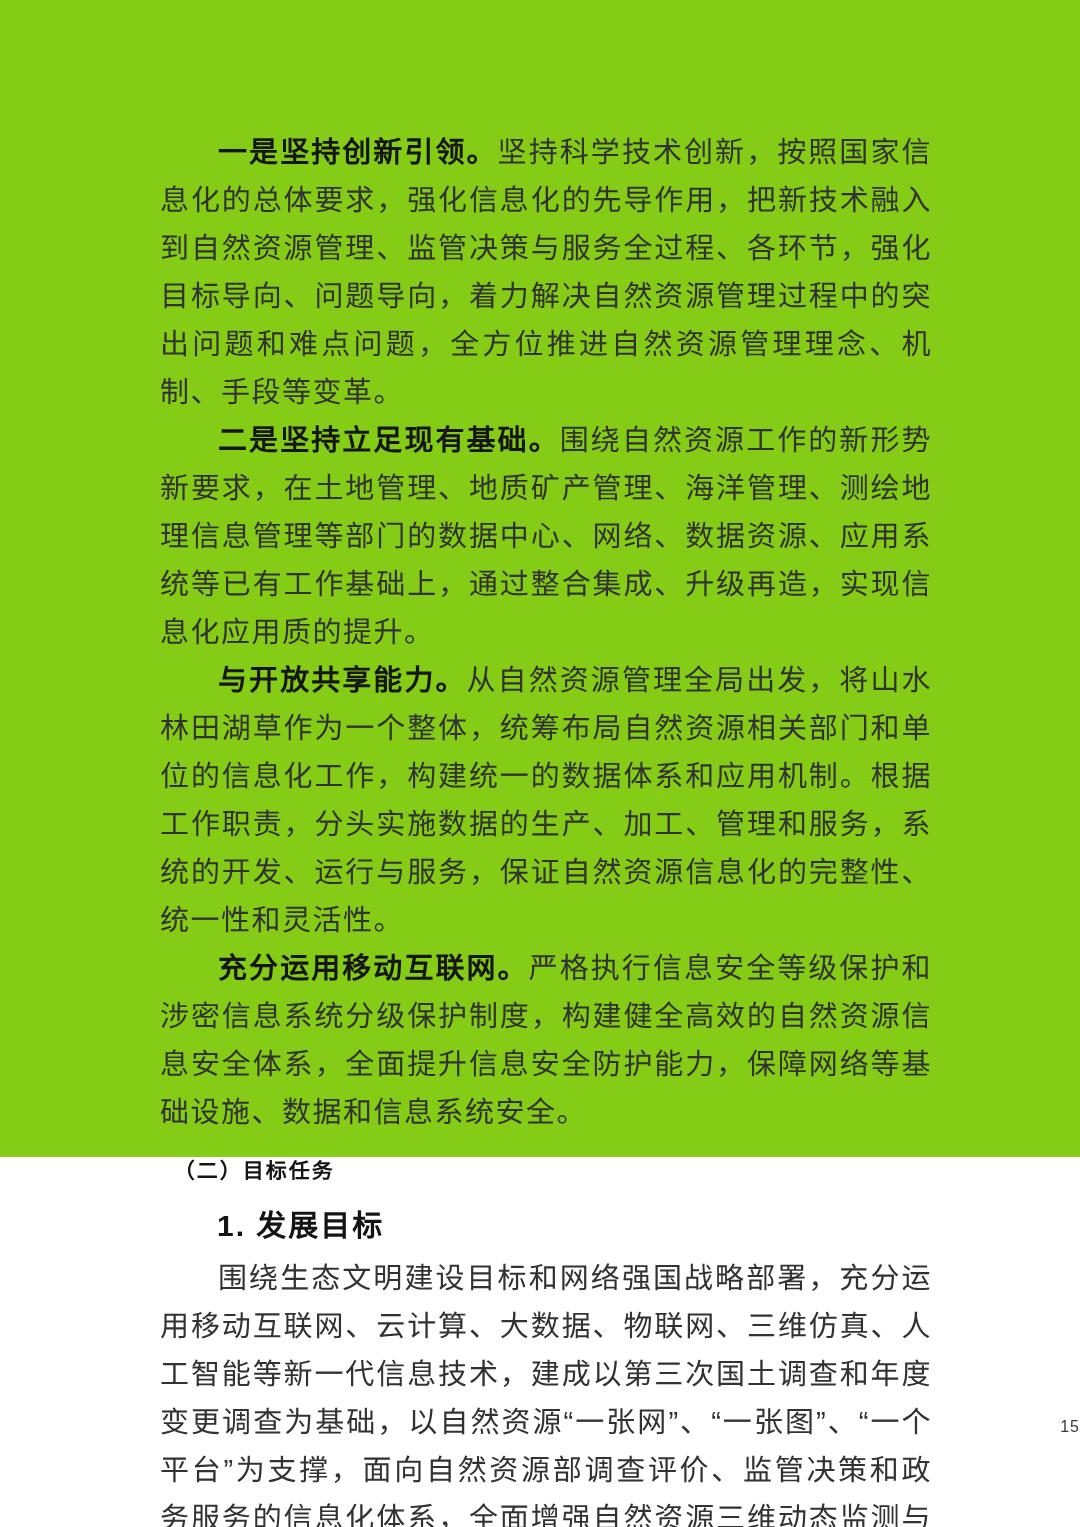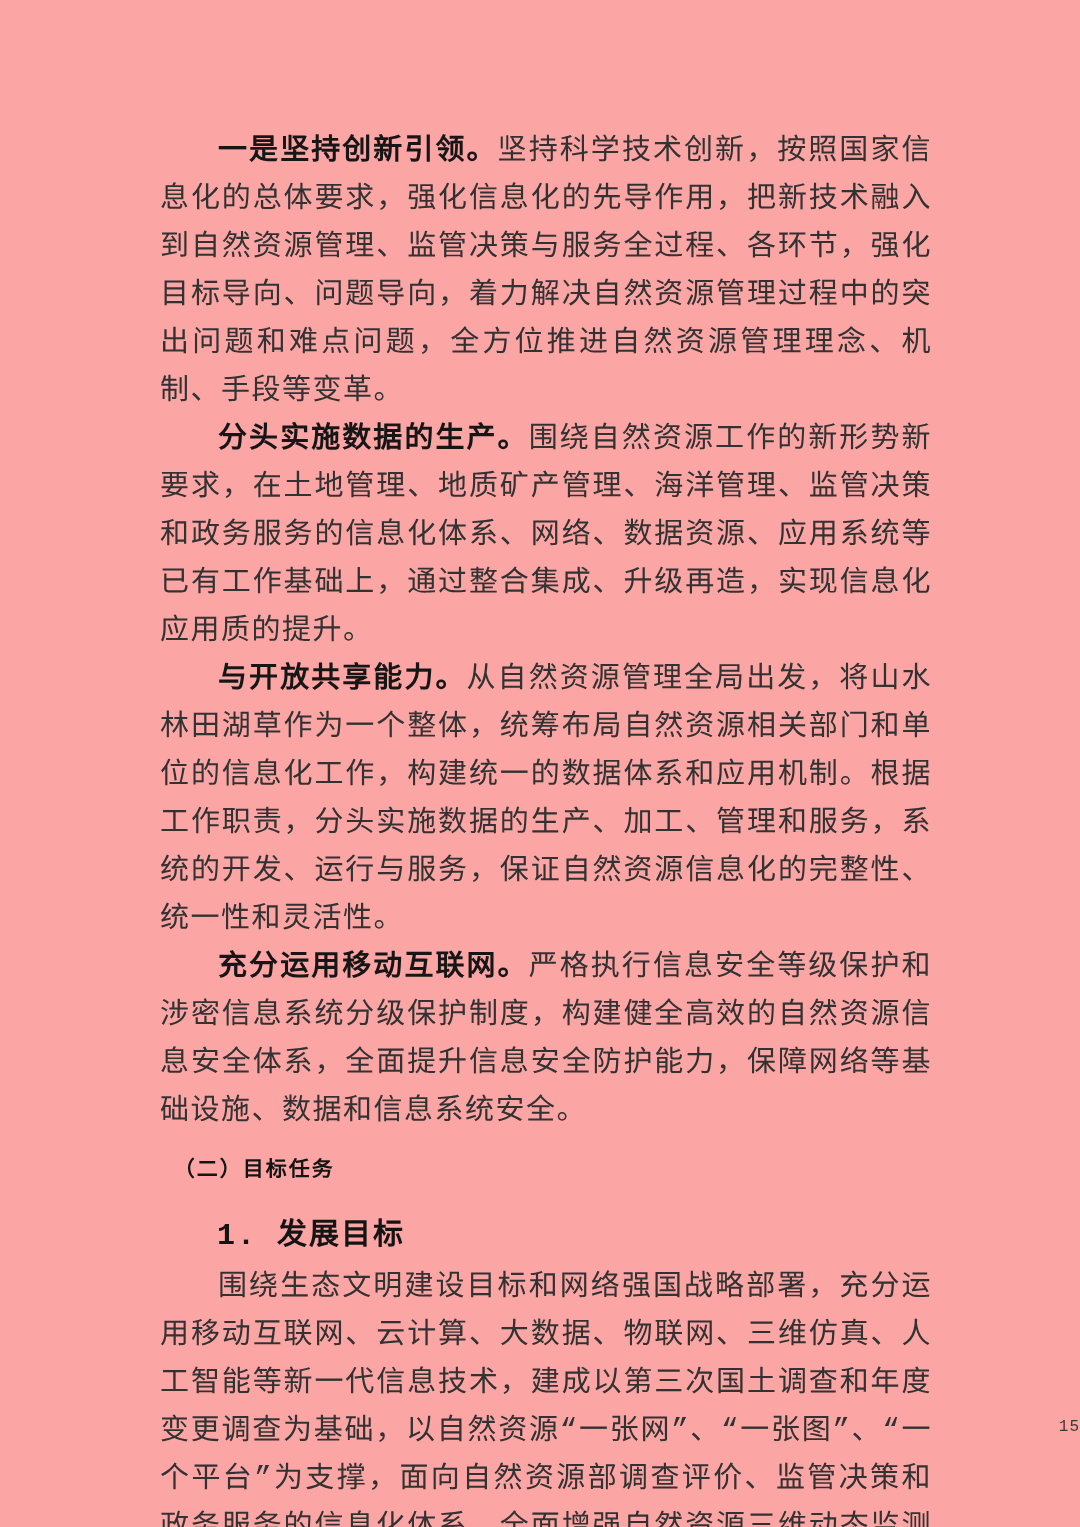--- a/index.html
+++ b/index.html
@@ -6,23 +6,23 @@
     margin: 0;
     padding: 0;
     width: 1080px;
     height: 1527px;
     background: #ffffff;
     overflow: hidden;
   }
   .page {
     position: relative;
     width: 1080px;
-    height: 1527px;
-    background: #fca5a5;
-    font-family: Liberation Mono, monospace;
+    height: 1157px;
+    background: #84cc16;
+    font-family: Liberation Sans, sans-serif;
     color: #2e2e2e;
   }
   .content {
     position: absolute;
     left: 160px;
     top: 128px;
     width: 772px;
   }
   p.body-para {
     margin: 0;
@@ -40,21 +40,21 @@
   .section-heading {
     margin: 10px 0 6px 0;
     font-size: 21px;
     line-height: 50px;
     font-weight: bold;
     color: #141414;
     text-indent: 0.65em;
     letter-spacing: 2px;
   }
   .sub-heading {
-    margin: 16px 0 4px 0;
+    margin: 6px 0 4px 0;
     font-size: 30px;
     line-height: 48px;
     font-weight: bold;
     color: #141414;
     text-indent: 1.9em;
     letter-spacing: 2px;
   }
   .page-number {
     position: absolute;
     top: 1386px;
@@ -68,21 +68,21 @@
   }
 </style>
 </head>
 <body>
 
 <div class="page">
   <div class="content">
 
     <p class="body-para"><span class="lead">一是坚持创新引领。</span><span>坚持科学技术创新，按照国家信息化的总体要求，强化信息化的先导作用，把新技术融入到自然资源管理、监管决策与服务全过程、各环节，强化目标导向、问题导向，着力解决自然资源管理过程中的突出问题和难点问题，全方位推进自然资源管理理念、机制、手段等变革。</span></p>
 
-    <p class="body-para"><span class="lead">分头实施数据的生产。</span><span>围绕自然资源工作的新形势新要求，在土地管理、地质矿产管理、海洋管理、监管决策和政务服务的信息化体系、网络、数据资源、应用系统等已有工作基础上，通过整合集成、升级再造，实现信息化应用质的提升。</span></p>
+    <p class="body-para"><span class="lead">二是坚持立足现有基础。</span><span>围绕自然资源工作的新形势新要求，在土地管理、地质矿产管理、海洋管理、测绘地理信息管理等部门的数据中心、网络、数据资源、应用系统等已有工作基础上，通过整合集成、升级再造，实现信息化应用质的提升。</span></p>
 
     <p class="body-para"><span class="lead">与开放共享能力。</span><span>从自然资源管理全局出发，将山水林田湖草作为一个整体，统筹布局自然资源相关部门和单位的信息化工作，构建统一的数据体系和应用机制。根据工作职责，分头实施数据的生产、加工、管理和服务，系统的开发、运行与服务，保证自然资源信息化的完整性、统一性和灵活性。</span></p>
 
     <p class="body-para"><span class="lead">充分运用移动互联网。</span><span>严格执行信息安全等级保护和涉密信息系统分级保护制度，构建健全高效的自然资源信息安全体系，全面提升信息安全防护能力，保障网络等基础设施、数据和信息系统安全。</span></p>
 
     <h2 class="section-heading">（二）目标任务</h2>
 
     <h3 class="sub-heading">1. 发展目标</h3>
 
     <p class="body-para">围绕生态文明建设目标和网络强国战略部署，充分运用移动互联网、云计算、大数据、物联网、三维仿真、人工智能等新一代信息技术，建成以第三次国土调查和年度变更调查为基础，以自然资源“一张网”、“一张图”、“一个平台”为支撑，面向自然资源部调查评价、监管决策和政务服务的信息化体系，全面增强自然资源三维动态监测与态势感知能力、综合监管与科学决策能力、政务“一网通办”与开放共享能力，提升地上、地下自然资源管理的一体化、精细化和</p>

